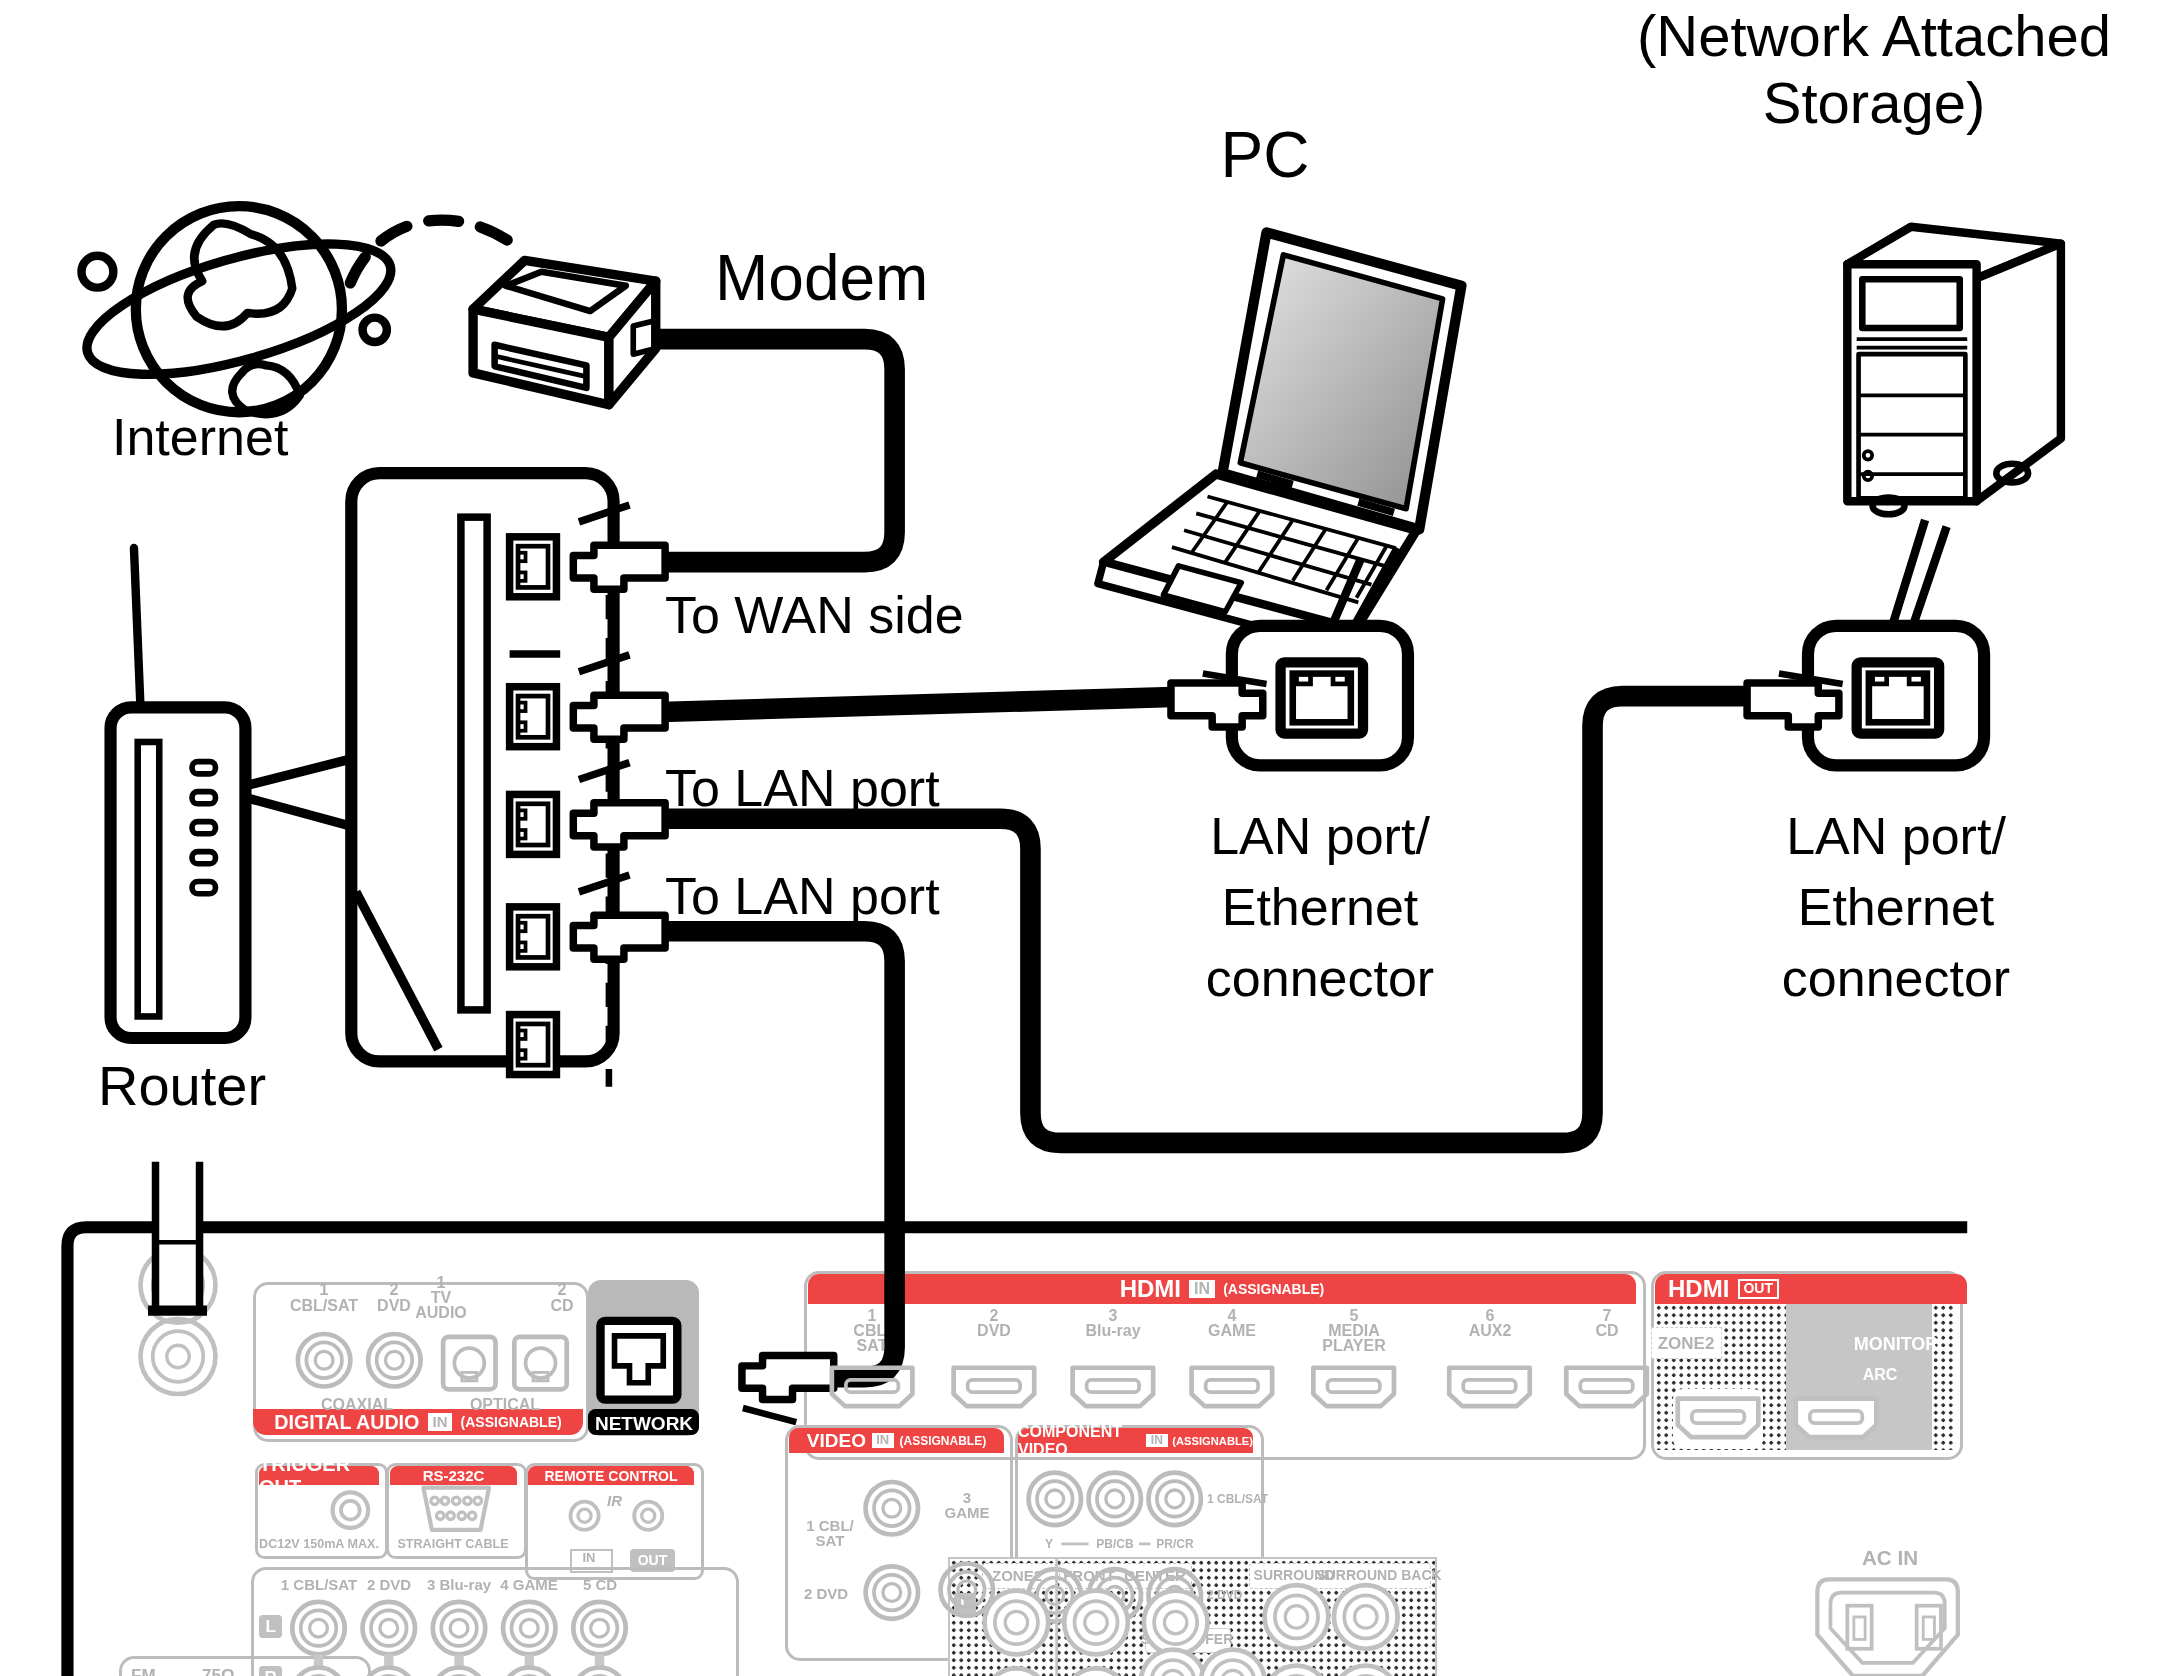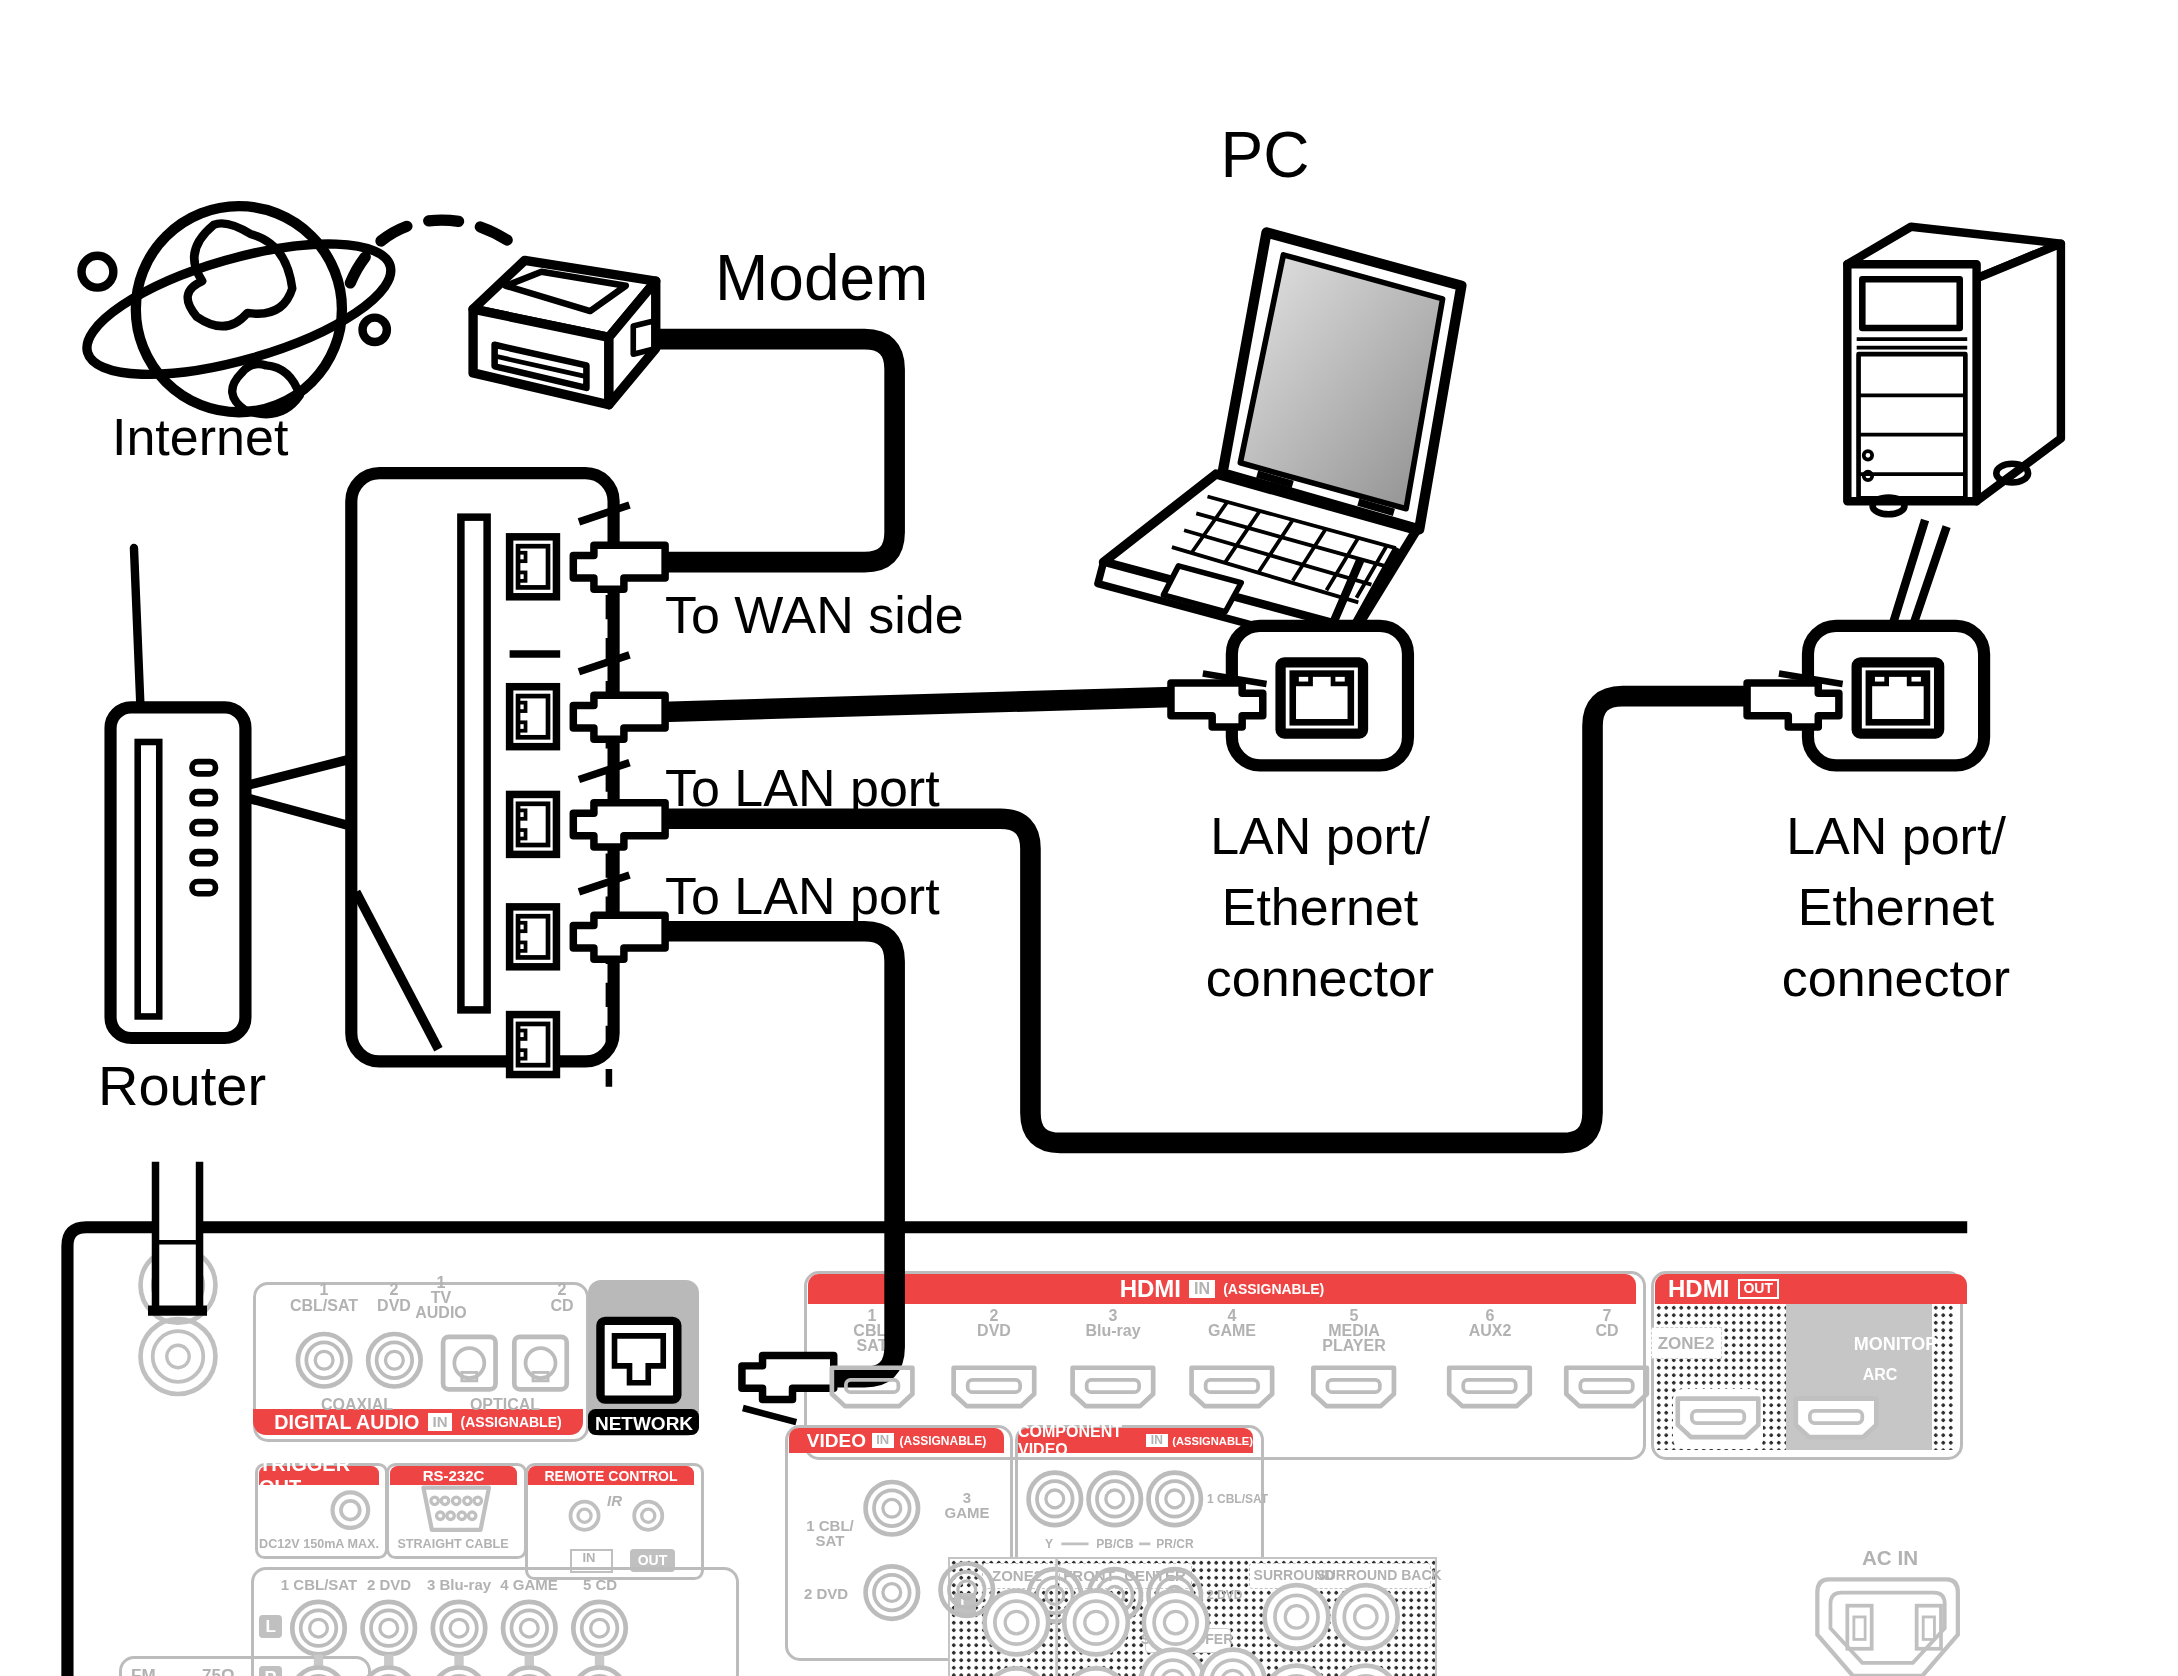--- a/index.html
+++ b/index.html
@@ -395,20 +395,22 @@
     <rect x="2053" y="1726" width="12" height="24" stroke-width="3"></rect>
   </g>
 </svg>
 
 <div class="z3">
 
   <div class="lbl" style="left:112px;top:410px;">Internet</div>
   <div class="lbl big" style="left:715px;top:245px;">Modem</div>
   <div class="lbl big ctr" style="left:1265px;top:122px;">PC</div>
   <div class="lbl ctr stack" style="left:1874px;top:1.9px;font-size:58px;text-align:center;line-height:67px;">
+    <span>(Network Attached</span>
+    <span>Storage)</span>
   </div>
   <div class="lbl" style="left:98px;top:1057px;font-size:56px;">Router</div>
   <div class="lbl" style="left:665px;top:588px;">To WAN side</div>
   <div class="lbl" style="left:665px;top:761px;">To LAN port</div>
   <div class="lbl" style="left:665px;top:869px;">To LAN port</div>
   <div class="lbl ctr stack" style="left:1320px;top:801px;text-align:center;line-height:71px;">
     <span>LAN port/</span>
     <span>Ethernet</span>
     <span>connector</span>
   </div>

